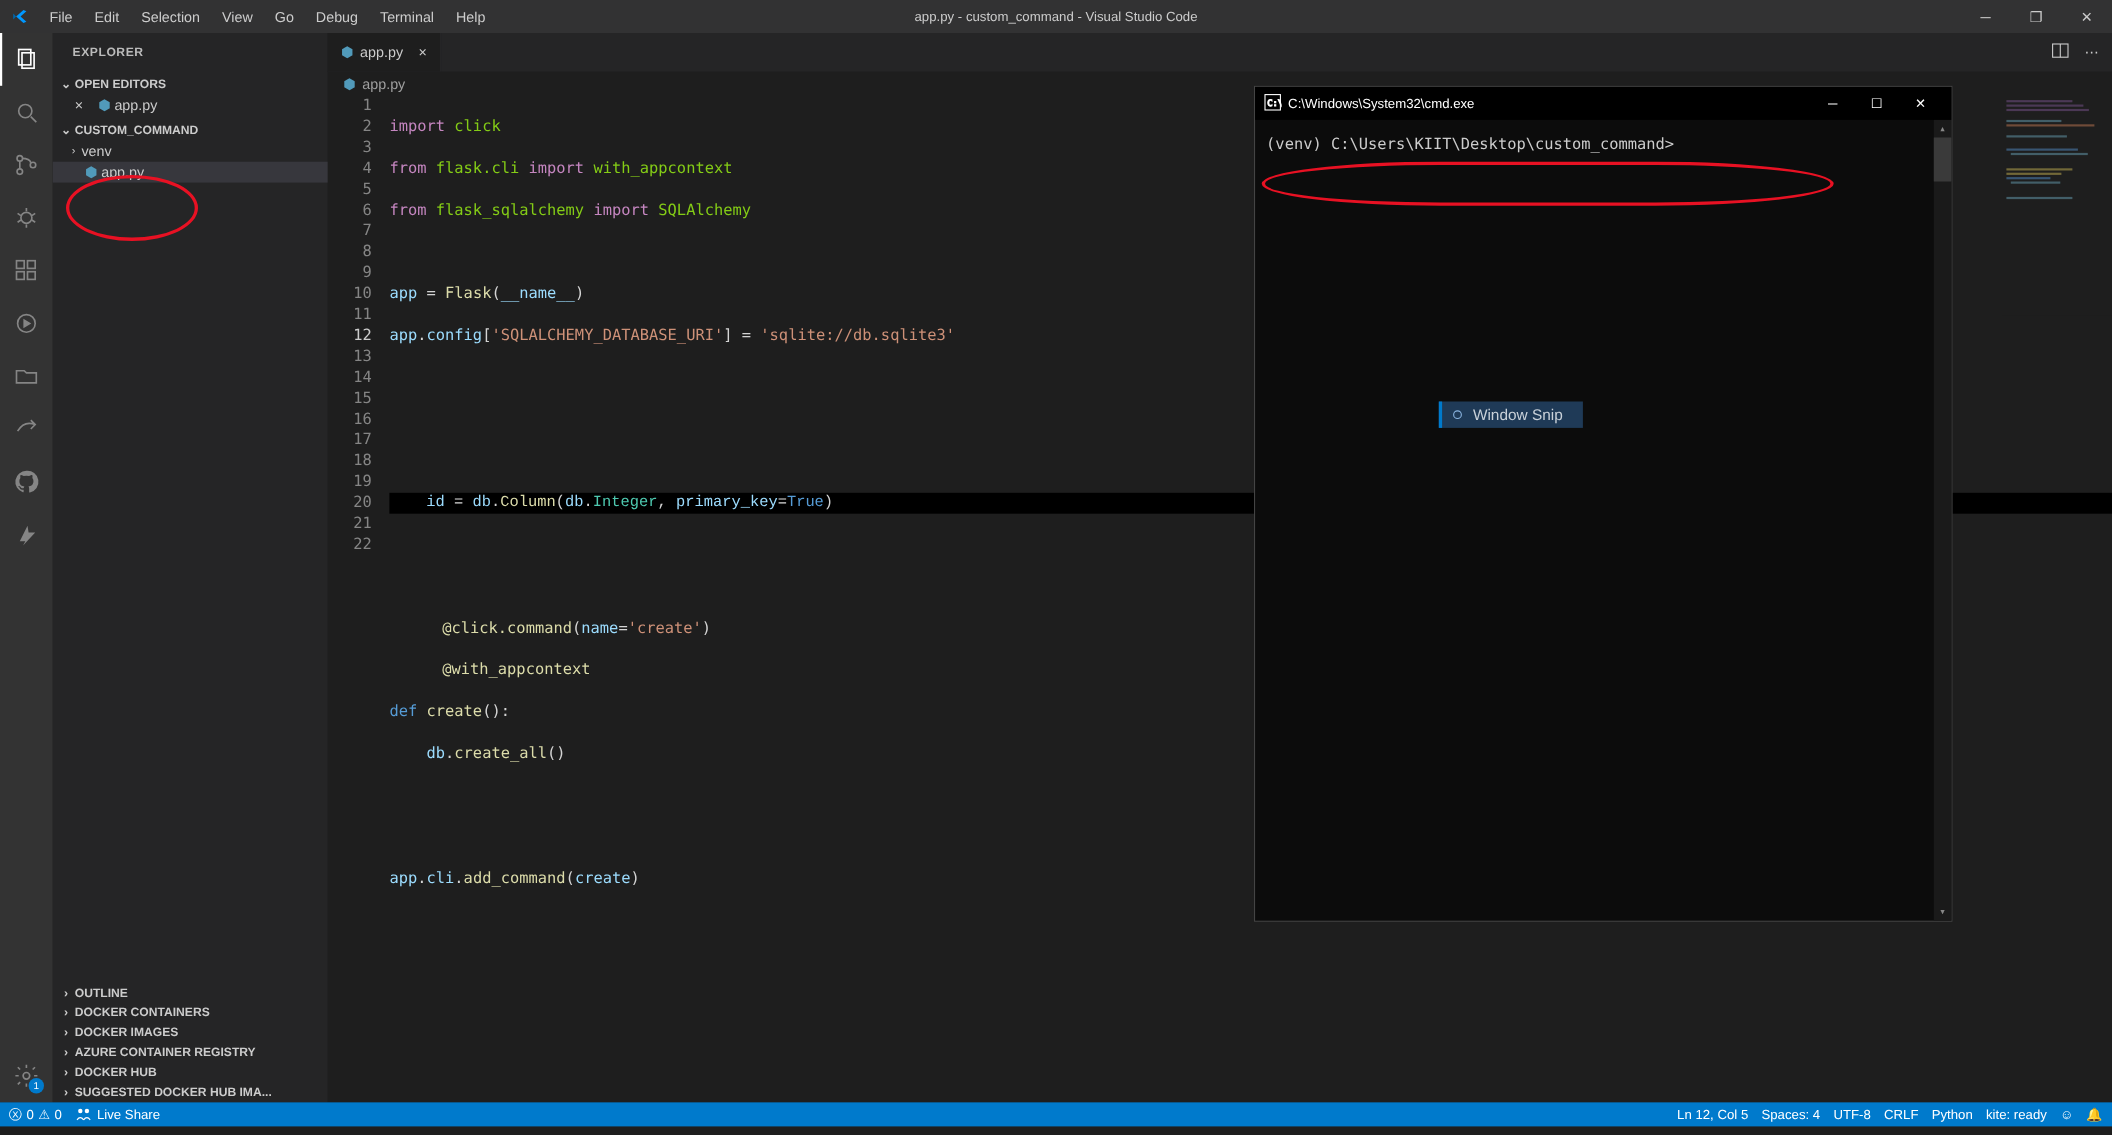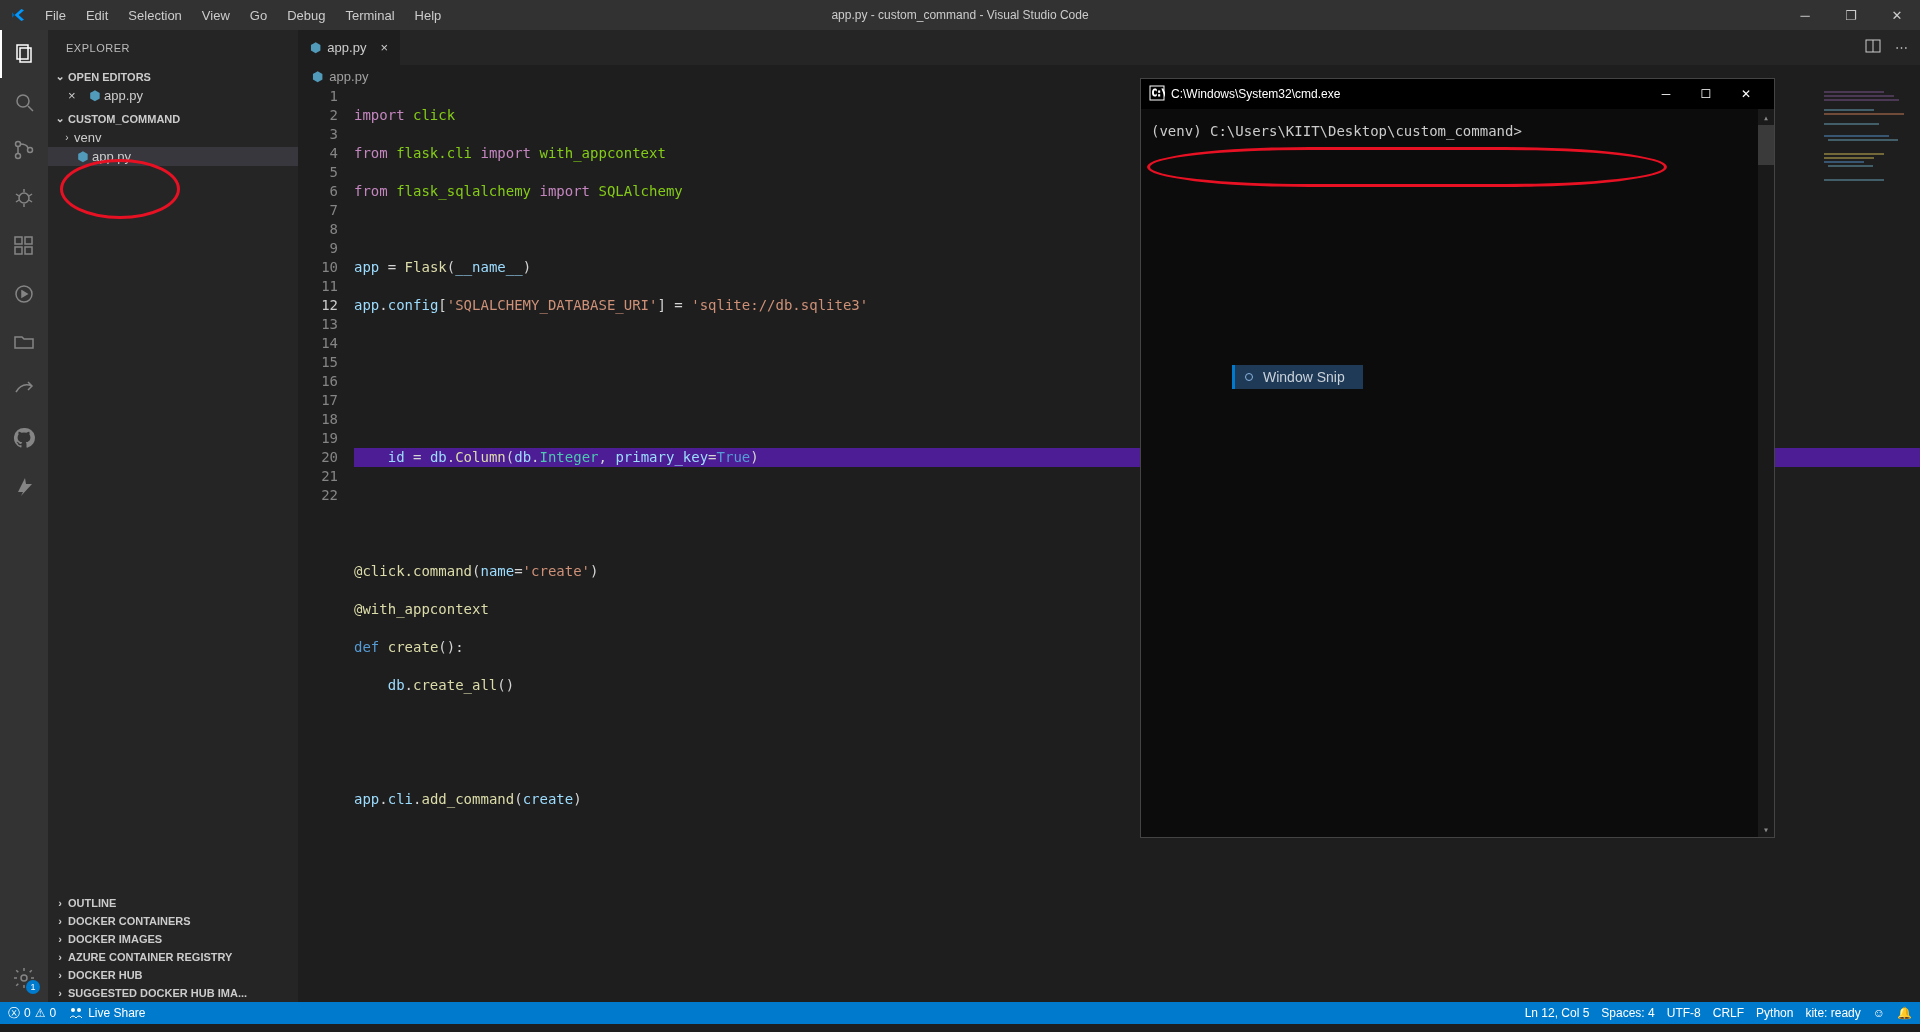--- a/index.html
+++ b/index.html
@@ -116,20 +116,21 @@
   flex-direction: column;
 }
 .sidebar-header {
   height: 35px;
   display: flex;
   align-items: center;
   padding: 0 18px;
   font-size: 11px;
   color: #bbb;
   letter-spacing: 0.5px;
+  font-weight: bold;
 }
 .sidebar-section {
   padding: 2px 0;
 }
 .sidebar-section-header {
   display: flex;
   align-items: center;
   padding: 3px 4px;
   font-size: 11px;
   font-weight: bold;
@@ -228,29 +229,29 @@
   padding-right: 16px;
   user-select: none;
 }
 .gutter div { height: 19px; }
 .code-lines {
   flex: 1;
   white-space: pre;
   color: #d4d4d4;
 }
 .code-lines div { height: 19px; }
-.line-highlight { background: #4c1d95; }
+.line-highlight { background: #000000; font-family: Liberation Mono, monospace; }
 .tok-kw { color: #c586c0; }
 .tok-mod { color: #84cc16; }
 .tok-fn { color: #dcdcaa; }
 .tok-str { color: #ce9178; }
 .tok-var { color: #9cdcfe; }
 .tok-bool { color: #569cd6; }
 .tok-cls { color: #4ec9b0; }
-.tok-dec { color: #dcdcaa; }
+.tok-dec { color: #dcdcaa; margin-left: 48px; }
 .tok-op { color: #d4d4d4; }
 .tok-def { color: #569cd6; }
 
 .minimap {
   position: absolute;
   right: 0;
   top: 57px;
   width: 100px;
   height: 200px;
   background: #1e1e1e;
@@ -308,21 +309,21 @@
   right: 0;
   top: 16px;
   width: 16px;
   height: 40px;
   background: #3a3a3a;
 }
 
 .snip-tip {
   position: absolute;
   top: 365px;
-  left: 1232px;
+  left: 1308px;
   background: #1f3a57;
   border-left: 3px solid #007acc;
   display:flex;
   align-items:center;
   gap:10px;
   padding: 4px 18px 4px 10px;
   font-size: 14px;
   color:#c9d1d9;
   z-index:60;
 }

